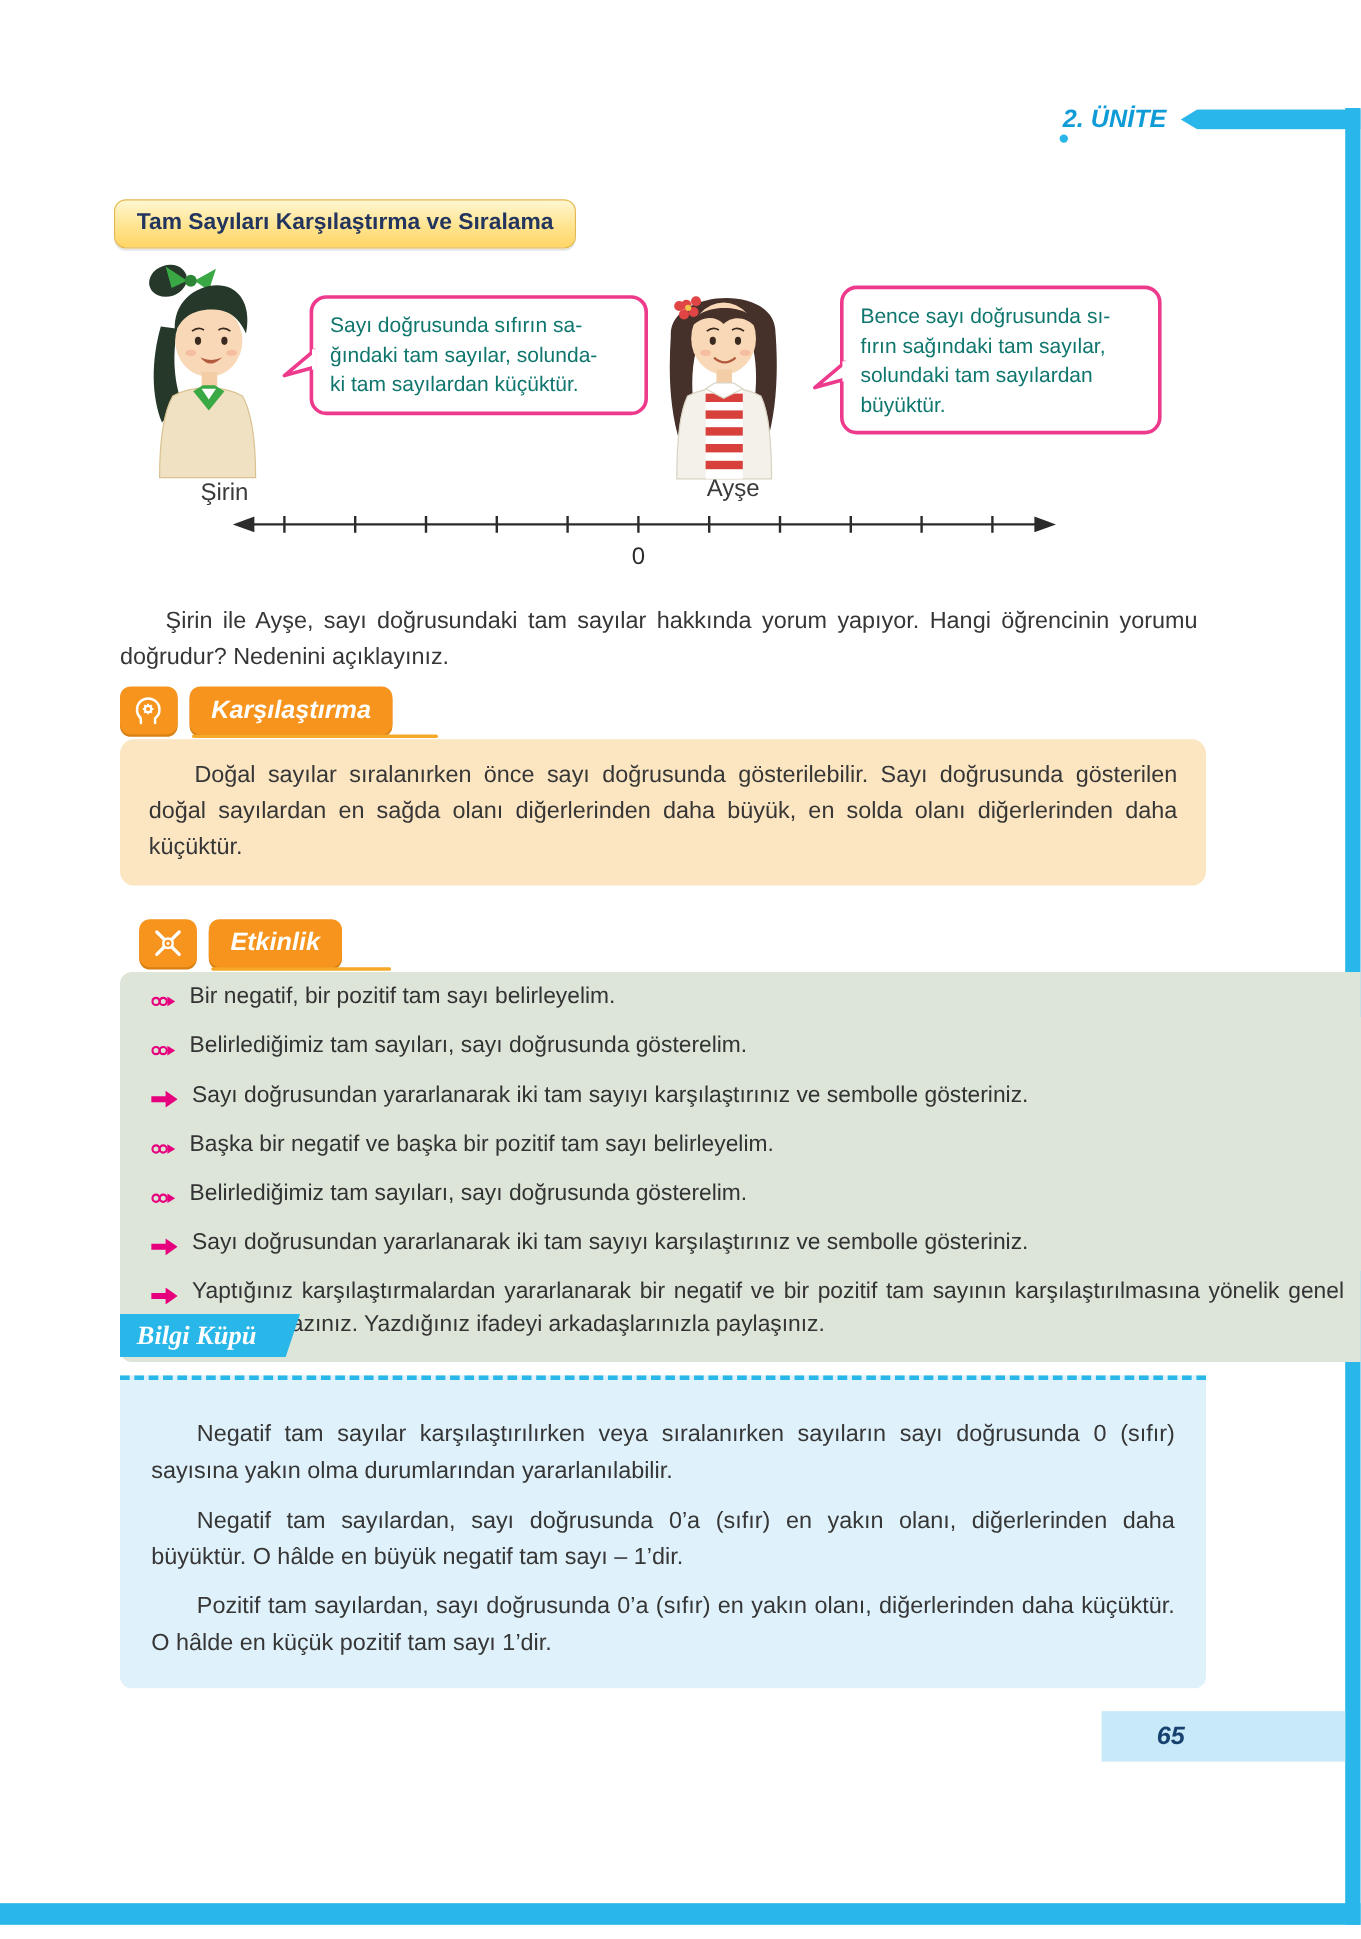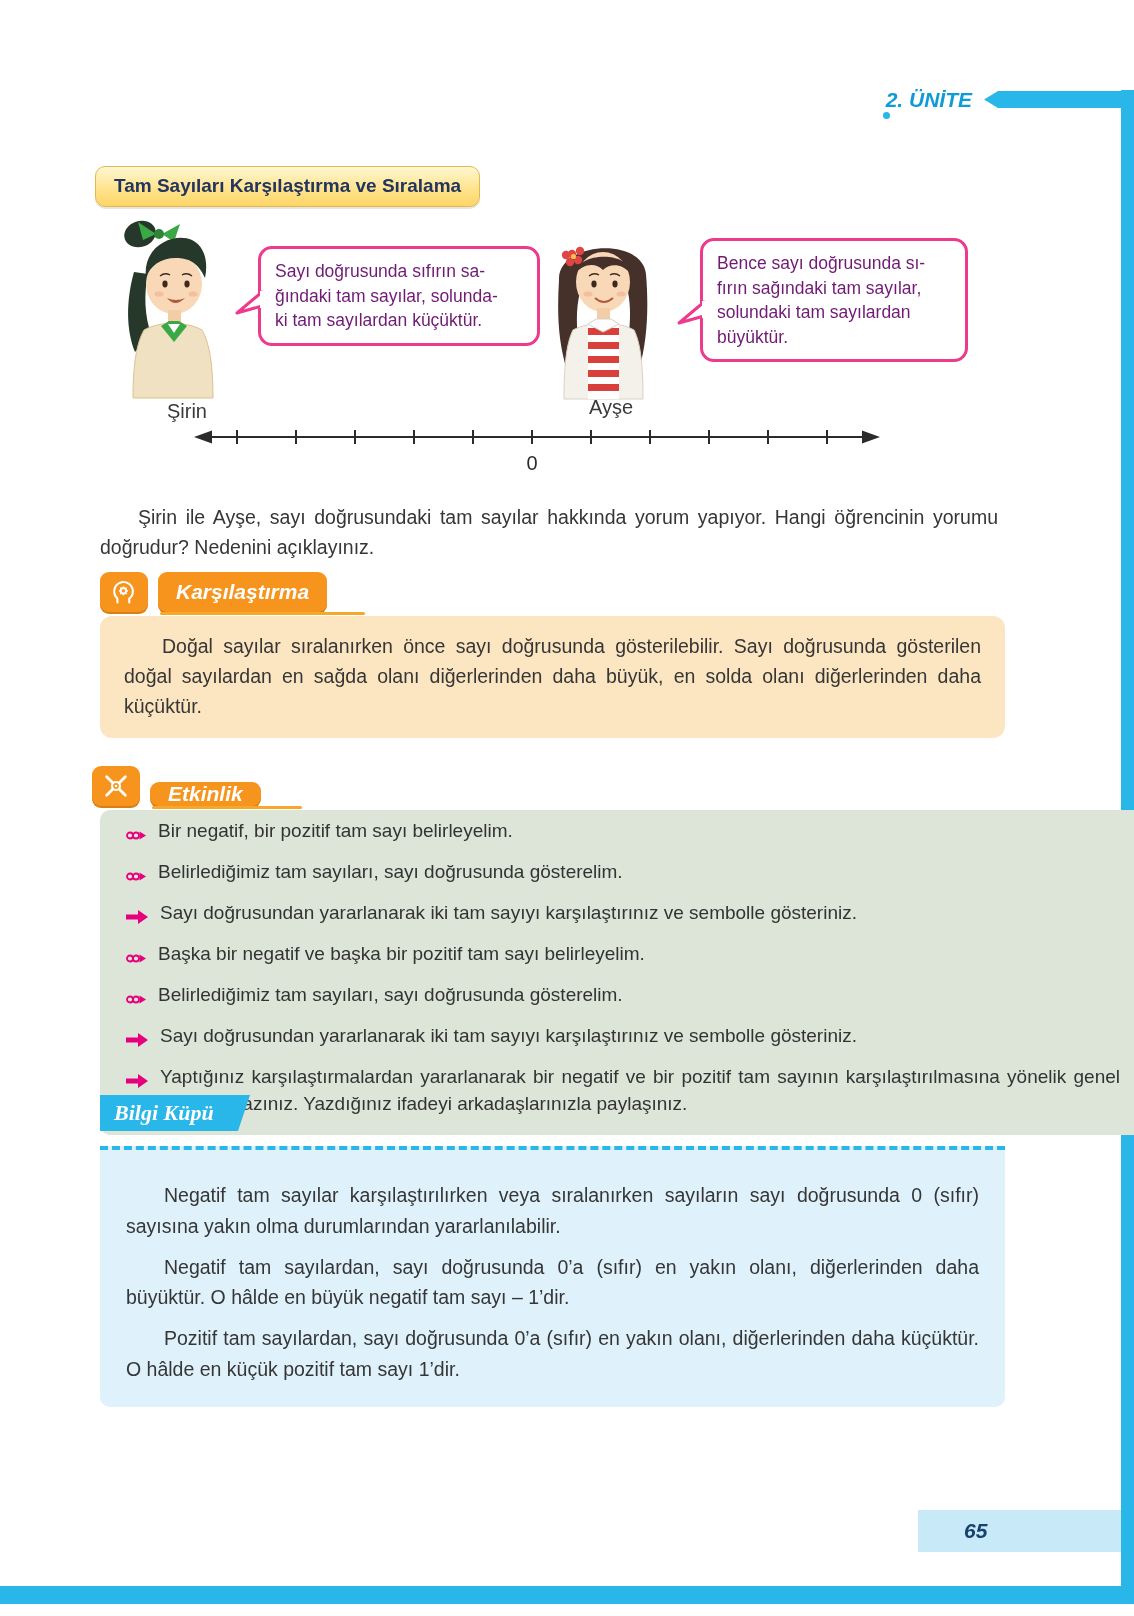--- a/index.html
+++ b/index.html
@@ -15,21 +15,21 @@
     font-size:21px; font-weight:bold; font-style:italic; color:#0e9bd6;text-align:right;
   }
   .unit-bar {
     position:absolute; top:91px; right:0; width:150px; height:17px; background:#29b6e8;
     clip-path:polygon(0 50%, 14px 0, 100% 0, 100% 100%, 14px 100%);
   }
   .unit-dot { position:absolute; top:112px; right:244px; width:7px; height:7px; border-radius:50%; background:#29b6e8; }
   .side-bar { position:absolute; top:90px; right:0; bottom:12px; width:13px; background:#29b6e8; }
   .bottom-bar { position:absolute; left:0; right:0; bottom:12px; height:18px; background:#29b6e8; }
   .pageno-band {
-    position:absolute; left:918px; top:1510px; width:203px; height:42px; background:#c7e9f8;
+    position:absolute; left:918px; top:1426px; width:203px; height:42px; background:#c7e9f8;
     display:flex; align-items:center; padding-left:46px; box-sizing:border-box;
   }
   .pageno-band .num { font-size:21px; font-weight:bold; font-style:italic; color:#17416e; }
 
   
   .title-box {
     position:absolute; left:95px; top:166px; padding:8px 18px 9px;
     background:linear-gradient(180deg, #fff7d2 0%, #ffe48f 55%, #ffd566 100%);
     border:1px solid #e3b94f; border-radius:10px;
     font-size:19px; font-weight:bold; color:#23355f;
@@ -38,21 +38,21 @@
 
   
   .girl1 { position:absolute; left:108px; top:212px; width:125px; height:190px; }
   .girl2 { position:absolute; left:542px; top:218px; width:125px; height:185px; }
   .char-name { position:absolute; font-size:20px; color:#3a3a3a; text-align:center; width:90px; }
   .name1 { left:142px; top:400px; }
   .name2 { left:566px; top:396px; }
 
   .bubble {
     position:absolute; background:#ffffff; border:3px solid #ee3a8c; border-radius:14px;
-    padding:10px 14px; font-size:17.5px; line-height:1.4; color:#701a75; box-sizing:border-box;
+    padding:10px 14px; font-size:17.5px; line-height:1.4; color:#0f766e; box-sizing:border-box;
   }
   .bubble .speech { white-space:pre-line; display:block; }
   .bubble1 { left:258px; top:246px; width:282px; }
   .bubble2 { left:700px; top:238px; width:268px; }
   .tail { position:absolute; left:-27px; width:30px; height:30px; }
   .t1 { top:40px; }
   .t2 { top:58px; }
 
   
   .numline { position:absolute; left:192px; top:424px; width:690px; height:50px; }
@@ -60,21 +60,21 @@
 
   
   .intro {
     position:absolute; left:100px; top:482px; width:898px;
     font-size:19.5px; line-height:1.55; text-align:justify; text-indent:38px;
   }
 
   
   .sec-header { position:absolute; display:flex; align-items:stretch; gap:10px; height:40px; }
   .hat-header { left:100px; top:572px; }
-  .etk-header { left:92px; top:766px;align-items:flex-end; }
+  .etk-header { left:116px; top:766px; }
   .sec-icon {
     width:48px; height:40px; background:#f7941e; border-radius:9px;
     display:flex; align-items:center; justify-content:center;
     box-shadow:0 2px 0 #d87f12;
   }
   .sec-label {
     background:#f7941e; border-radius:9px; padding:0 18px;
     display:flex; align-items:center; color:#ffffff;
     font-size:21px; font-weight:bold; font-style:italic;
     box-shadow:0 2px 0 #d87f12;

